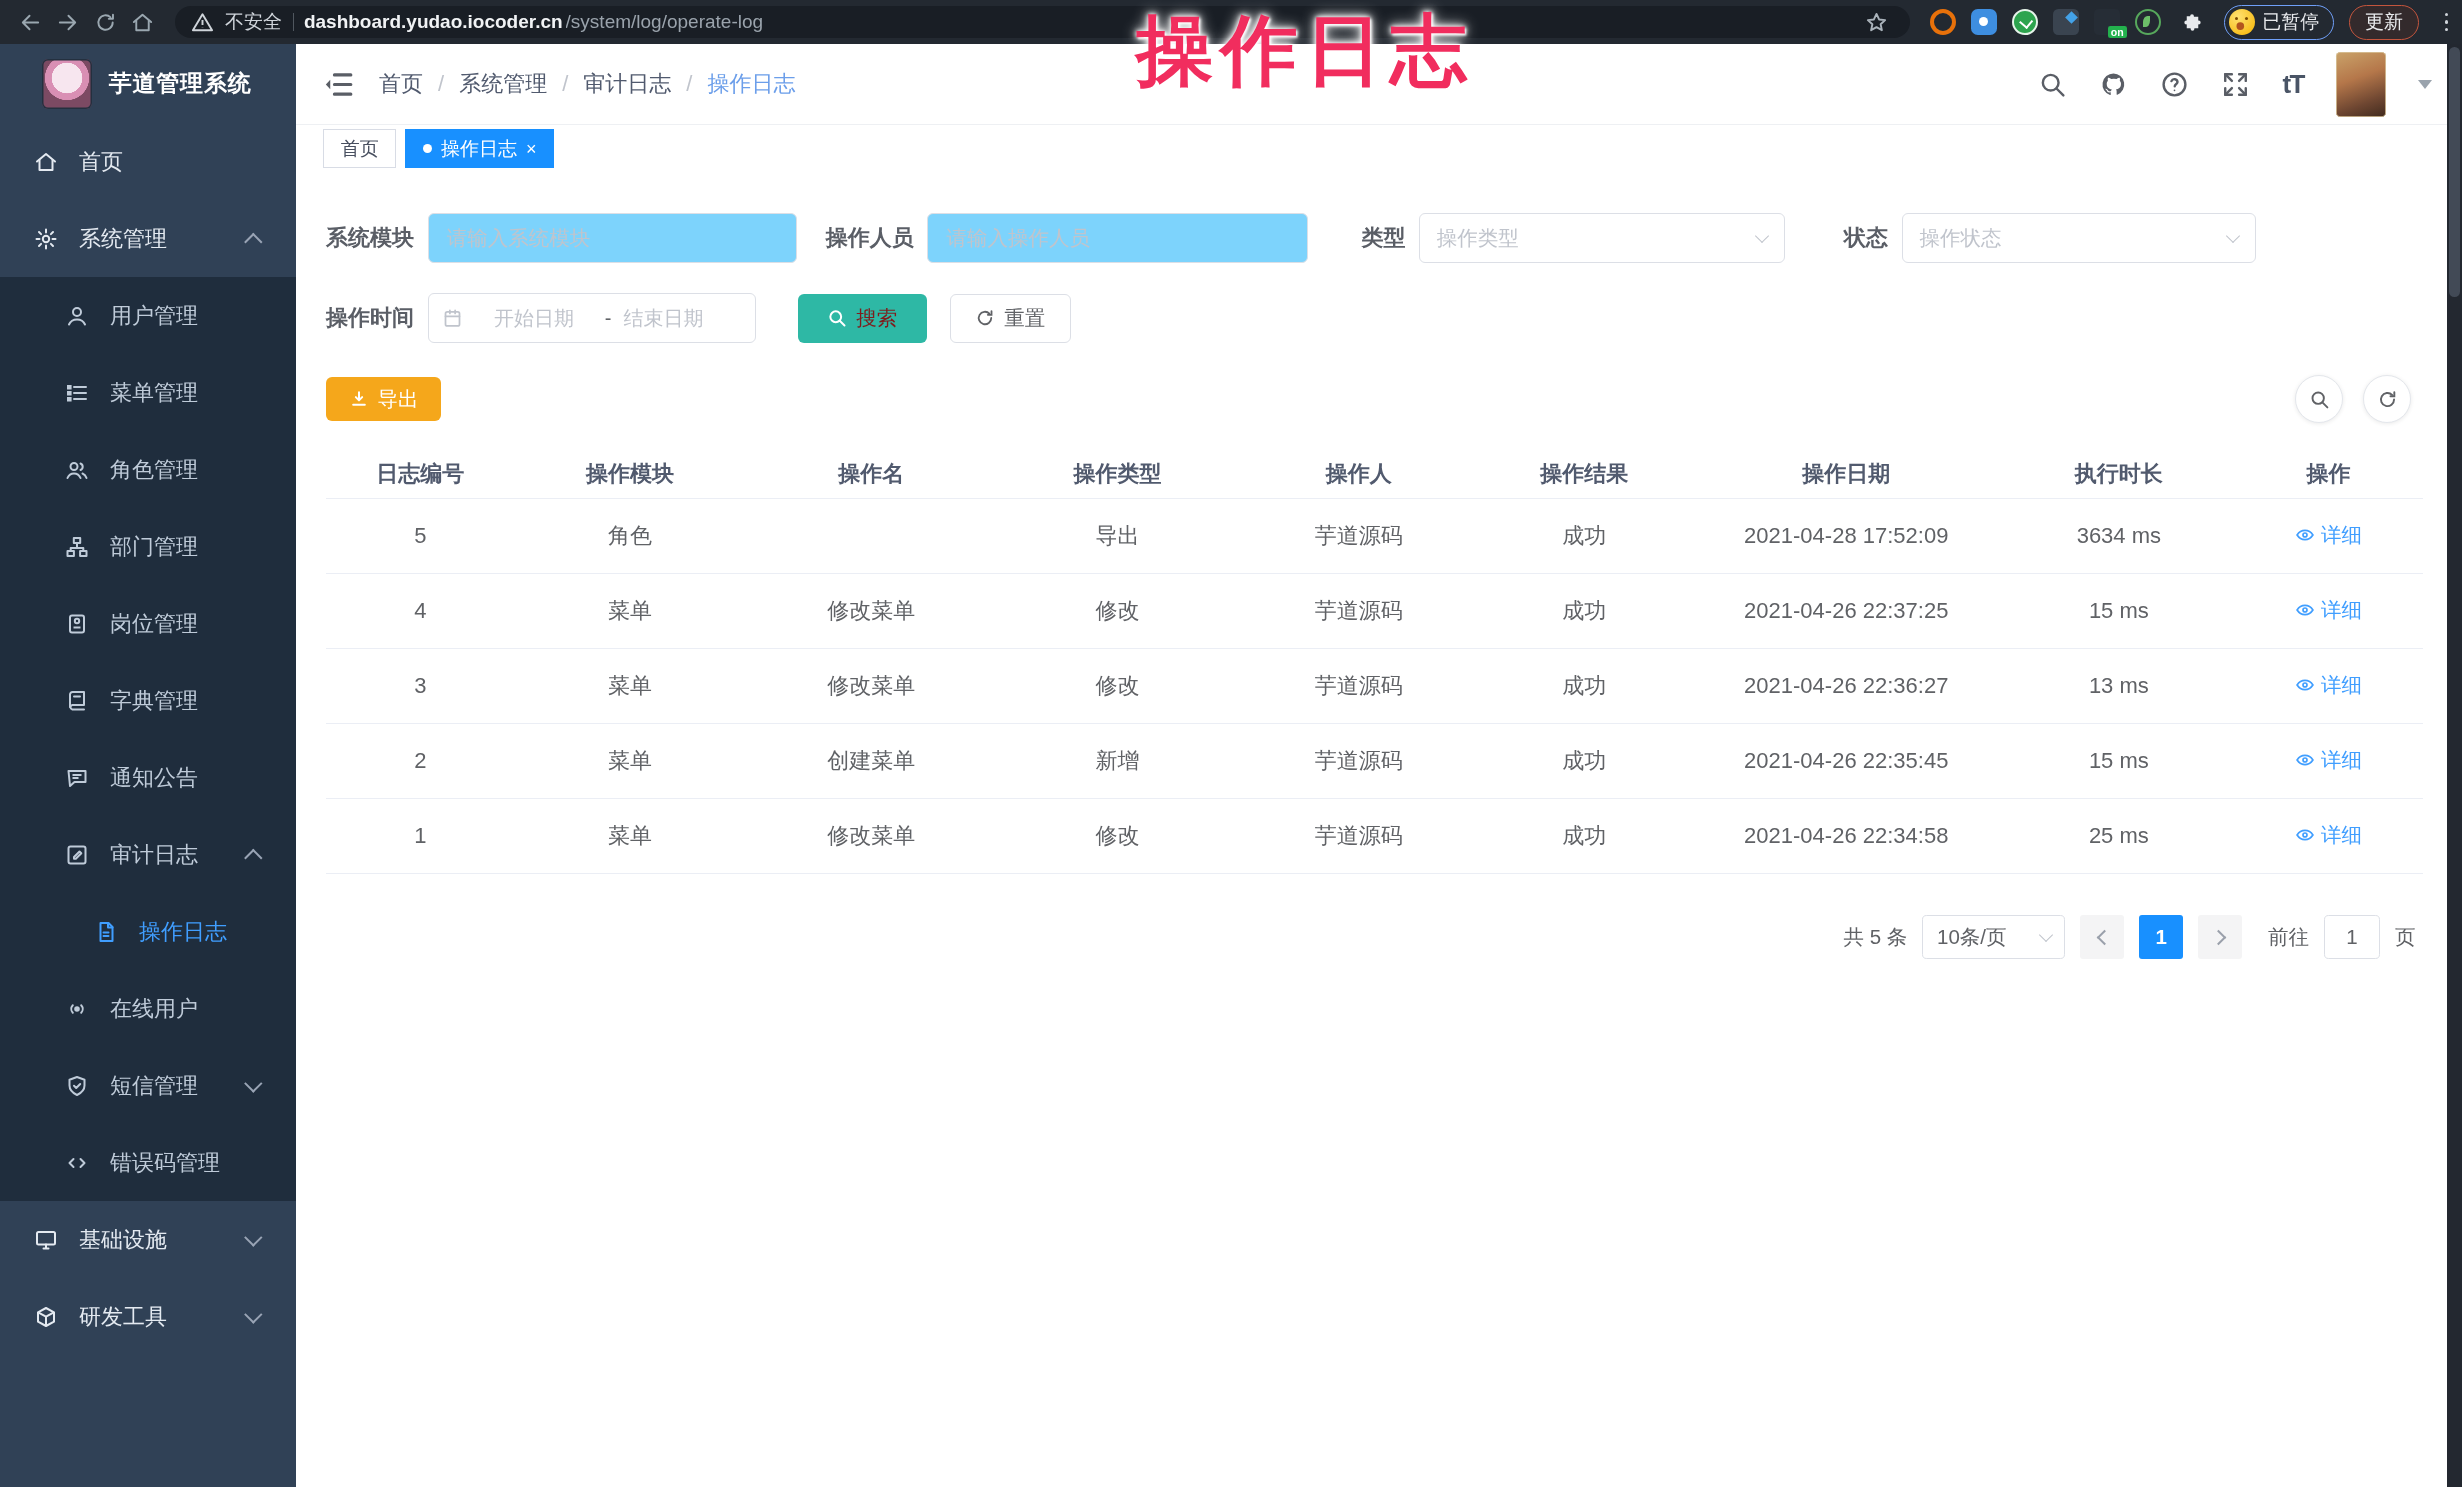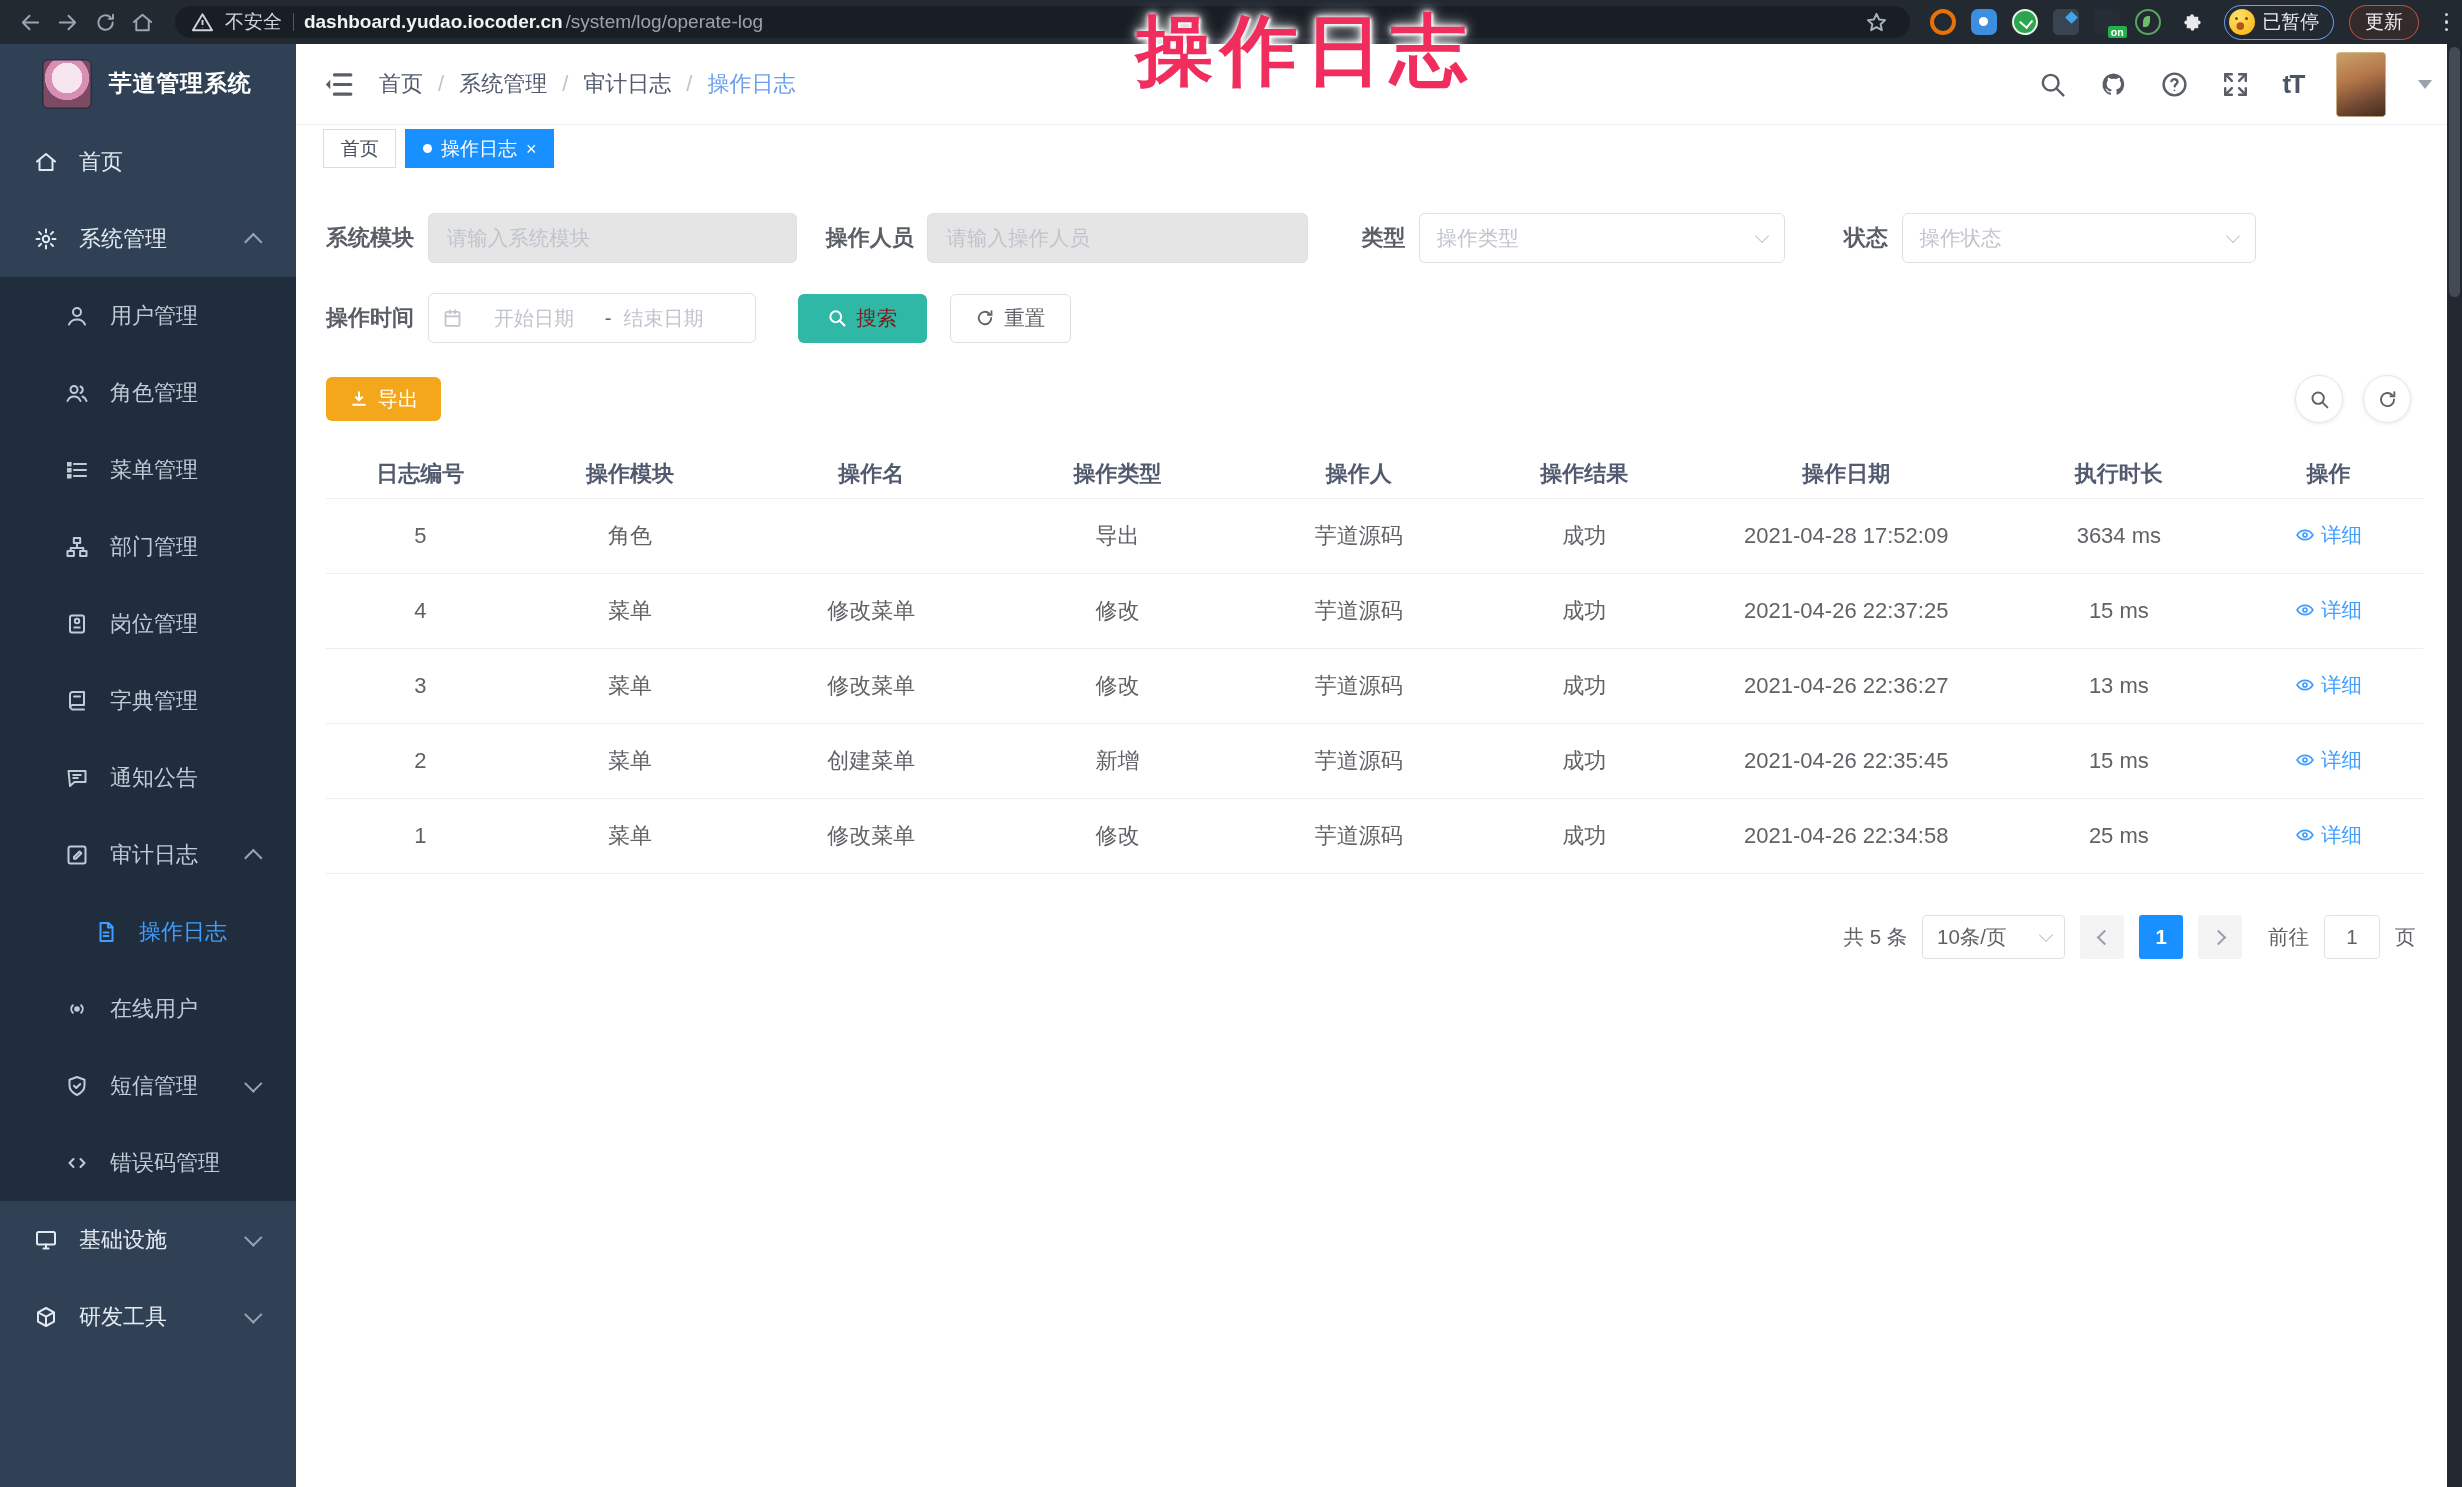--- a/index.html
+++ b/index.html
@@ -76,21 +76,21 @@
   .tag{height:39px;padding:0 16.7px;border:0.8px solid #d8dce5;background:#fff;color:#495060;font-size:19px;display:flex;align-items:center;gap:9px;box-sizing:border-box;cursor:pointer;}
   .tag.active{background:#1890ff;border-color:#1890ff;color:#fff;}
   .tag-dot{width:9px;height:9px;border-radius:50%;background:#fff;}
   .tag-close{font-size:18px;line-height:1;}
 
   .content{position:absolute;top:128px;left:0;right:0;bottom:0;background:#fff;padding:21px 39px 0 30px;box-sizing:border-box;overflow:hidden;}
 
   
   .f-row{display:flex;align-items:center;margin-top:20px;}
   .f-label{font-size:22px;font-weight:bold;color:#5a5e66;margin-right:13.7px;white-space:nowrap;}
-  .f-input{height:50px;border:0.8px solid #dcdfe6;border-radius:6px;box-sizing:border-box;font-size:20.5px;color:#606266;padding:0 18px;background:#e5e5e5;}
+  .f-input{height:50px;border:0.8px solid #dcdfe6;border-radius:6px;box-sizing:border-box;font-size:20.5px;color:#606266;padding:0 18px;background:#7dd3fc;}
   .f-input::placeholder{color:#c0c4cc;}
   .w-input{width:369px;}
   .f-select{height:50px;border:0.8px solid #dcdfe6;border-radius:6px;box-sizing:border-box;display:flex;align-items:center;justify-content:space-between;padding:0 16.7px;background:#fff;cursor:pointer;}
   .f-select .ph{color:#c0c4cc;font-size:20.5px;}
   .sel-caret{width:9px;height:9px;border-right:1.9px solid #c0c4cc;border-bottom:1.9px solid #c0c4cc;transform:rotate(45deg);margin-top:-4.6px;}
   .datebox{width:328px;height:50px;border:0.8px solid #dcdfe6;border-radius:6px;box-sizing:border-box;display:flex;align-items:center;gap:12px;padding:0 13.7px;cursor:text;}
   .datebox .ph{color:#c0c4cc;font-size:20px;}
   .datebox .cal svg{width:21px;height:21px;color:#c0c4cc;display:block;}
   .btn{height:49px;border-radius:6px;display:flex;align-items:center;justify-content:center;gap:9px;font-size:20.5px;cursor:pointer;box-sizing:border-box;border:none;}
   .btn svg{width:20px;height:20px;}
@@ -239,36 +239,36 @@
               <circle cx="12" cy="8" r="4"></circle>
               <path d="M4 20.5c1.5-3.5 4.5-5 8-5s6.5 1.5 8 5"></path>
             </svg>
           </span>
         <span>用户管理</span>
       </div>
 
       <div class="menu-item lvl1">
         <span class="mi-icon">
             <svg viewBox="0 0 24 24" fill="none" stroke="currentColor" stroke-width="2" stroke-linecap="round">
+              <path d="M9 6h12M9 12h12M9 18h12"></path>
+              <path d="M3 5h2.6v2.6H3zM3 11h2.6v2.6H3zM3 17h2.6v2.6H3z" fill="currentColor"></path>
+            </svg>
+          </span>
+        <span>菜单管理</span>
+      </div>
+
+      <div class="menu-item lvl1">
+        <span class="mi-icon">
+            <svg viewBox="0 0 24 24" fill="none" stroke="currentColor" stroke-width="2" stroke-linecap="round">
               <circle cx="9" cy="8.5" r="3.5"></circle>
               <path d="M2.5 20c1.2-3 3.6-4.5 6.5-4.5s5.3 1.5 6.5 4.5"></path>
               <path d="M15.5 5.5a3.5 3.5 0 0 1 0 6.5M17.5 15.5c2 .8 3.3 2.3 4 4.5"></path>
             </svg>
           </span>
         <span>角色管理</span>
-      </div>
-
-      <div class="menu-item lvl1">
-        <span class="mi-icon">
-            <svg viewBox="0 0 24 24" fill="none" stroke="currentColor" stroke-width="2" stroke-linecap="round">
-              <path d="M9 6h12M9 12h12M9 18h12"></path>
-              <path d="M3 5h2.6v2.6H3zM3 11h2.6v2.6H3zM3 17h2.6v2.6H3z" fill="currentColor"></path>
-            </svg>
-          </span>
-        <span>菜单管理</span>
       </div>
 
       <div class="menu-item lvl1">
         <span class="mi-icon">
             <svg viewBox="0 0 24 24" fill="none" stroke="currentColor" stroke-width="2" stroke-linejoin="round">
               <rect x="8.8" y="3" width="6.4" height="5"></rect>
               <rect x="2.5" y="16" width="6.4" height="5"></rect>
               <rect x="15.1" y="16" width="6.4" height="5"></rect>
               <path d="M12 8v4M5.7 16v-3h12.6v3"></path>
             </svg>

